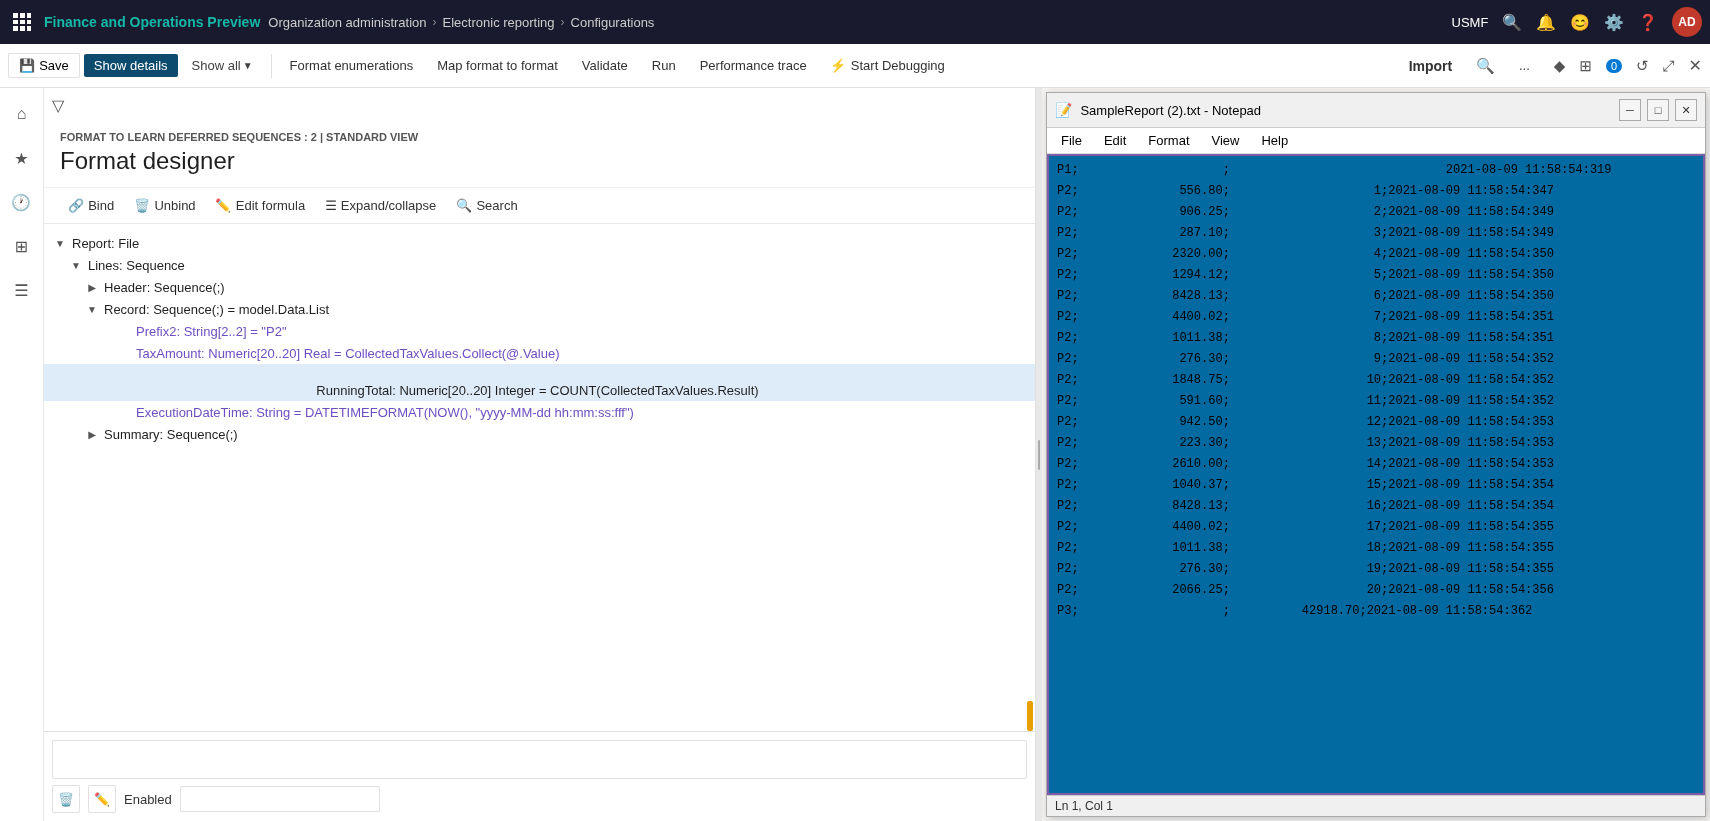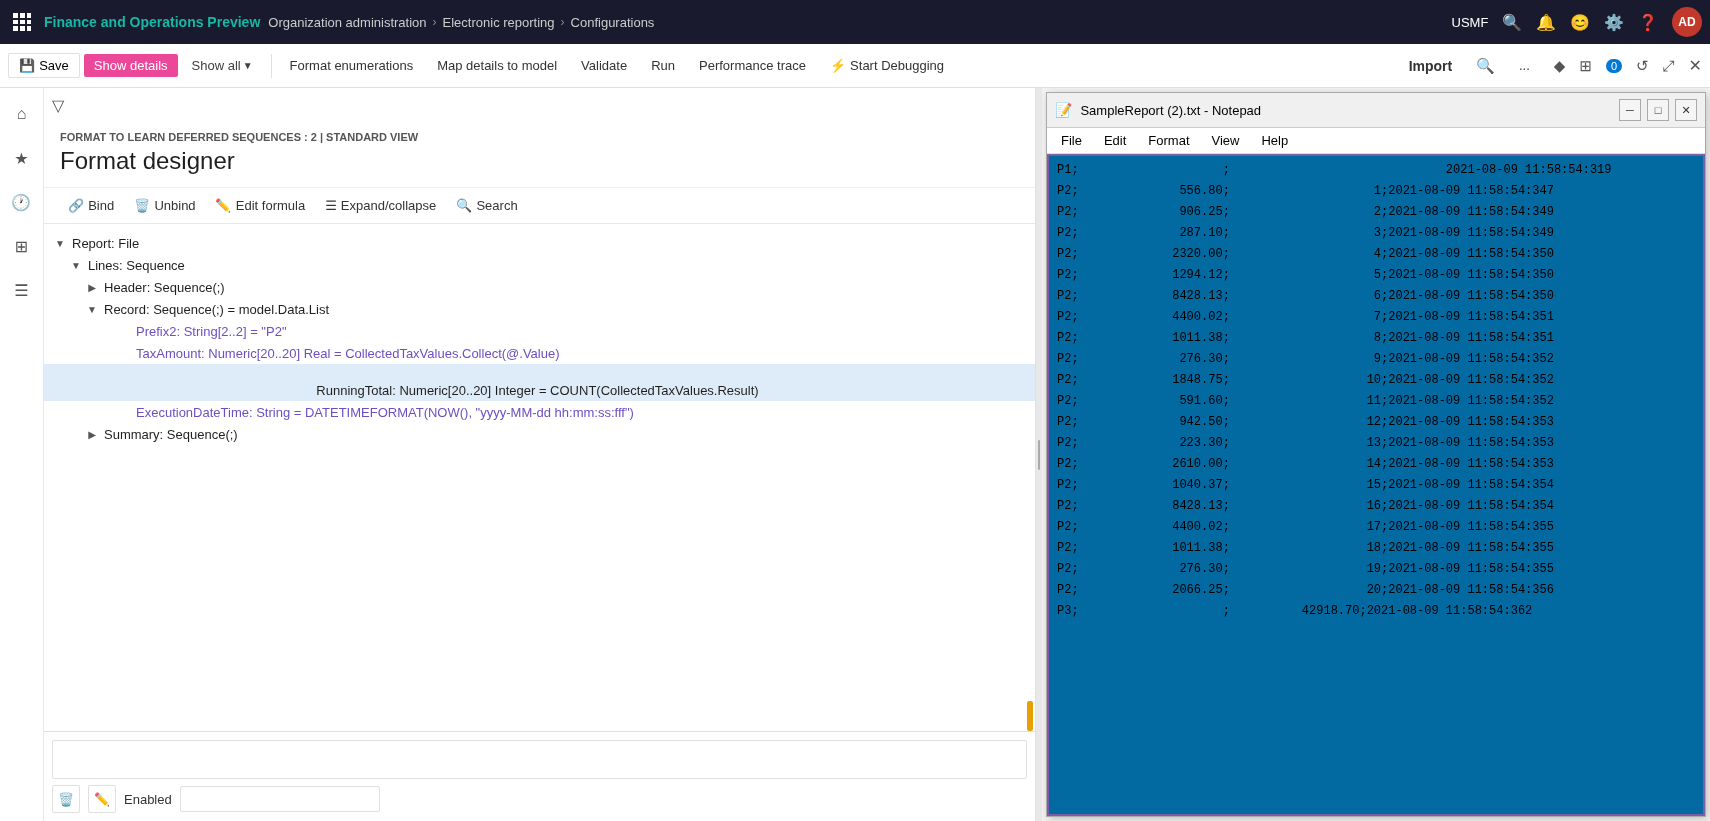--- a/index.html
+++ b/index.html
@@ -69,21 +69,21 @@
       padding: 4px 10px;
       border: none;
       background: transparent;
       cursor: pointer;
       font-size: 13px;
       color: #333;
       border-radius: 2px;
       white-space: nowrap;
     }
     .toolbar-btn.primary {
-      background: #ec4899;
+      background: #0c4a6e;
       color: white;
       border-radius: 2px;
       align-items: center;
     }
     .toolbar-btn-save {
       display: flex; align-items: center; gap: 4px;
       padding: 4px 10px;
       border: 1px solid #e0e0e0;
       background: white;
       cursor: pointer;
@@ -387,21 +387,21 @@
   </button>
   <button class="show-all-btn">
     <span>Show all</span>
     <span style="font-size:10px;">▼</span>
   </button>
   <div class="toolbar-sep"></div>
   <button class="toolbar-btn">
     <span>Format enumerations</span>
   </button>
   <button class="toolbar-btn">
-    <span>Map details to model</span>
+    <span>Map format to format</span>
   </button>
   <button class="toolbar-btn">
     <span>Validate</span>
   </button>
   <button class="toolbar-btn">
     <span>Run</span>
   </button>
   <button class="toolbar-btn">
     <span>Performance trace</span>
   </button>
@@ -586,15 +586,16 @@
 P2;              223.30;                   13;2021-08-09 11:58:54:353
 P2;             2610.00;                   14;2021-08-09 11:58:54:353
 P2;             1040.37;                   15;2021-08-09 11:58:54:354
 P2;             8428.13;                   16;2021-08-09 11:58:54:354
 P2;             4400.02;                   17;2021-08-09 11:58:54:355
 P2;             1011.38;                   18;2021-08-09 11:58:54:355
 P2;              276.30;                   19;2021-08-09 11:58:54:355
 P2;             2066.25;                   20;2021-08-09 11:58:54:356
 P3;                    ;          42918.70;2021-08-09 11:58:54:362</div>
 
+    <div class="notepad-statusbar">Ln 1, Col 1</div>
   </div>
 
 </div>
 
 </body></html>

